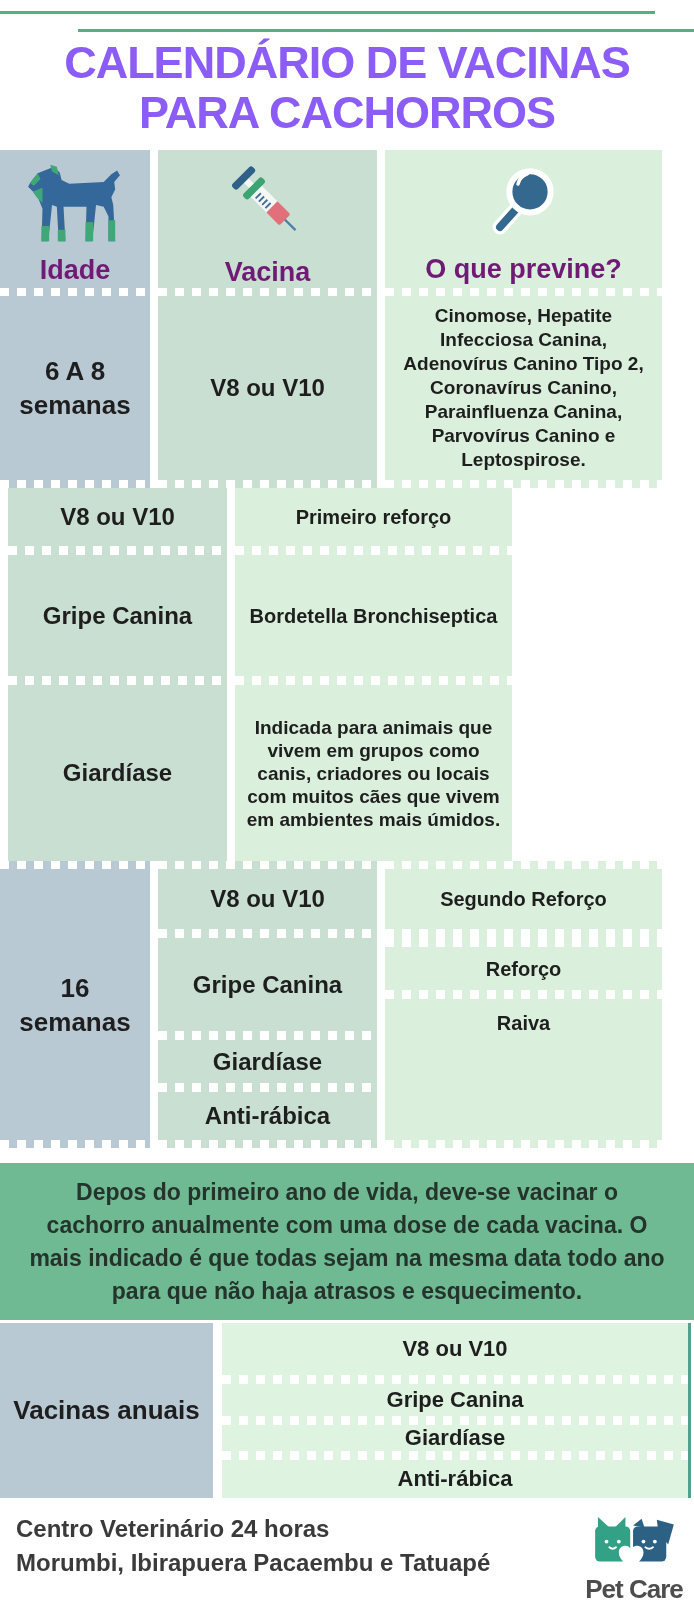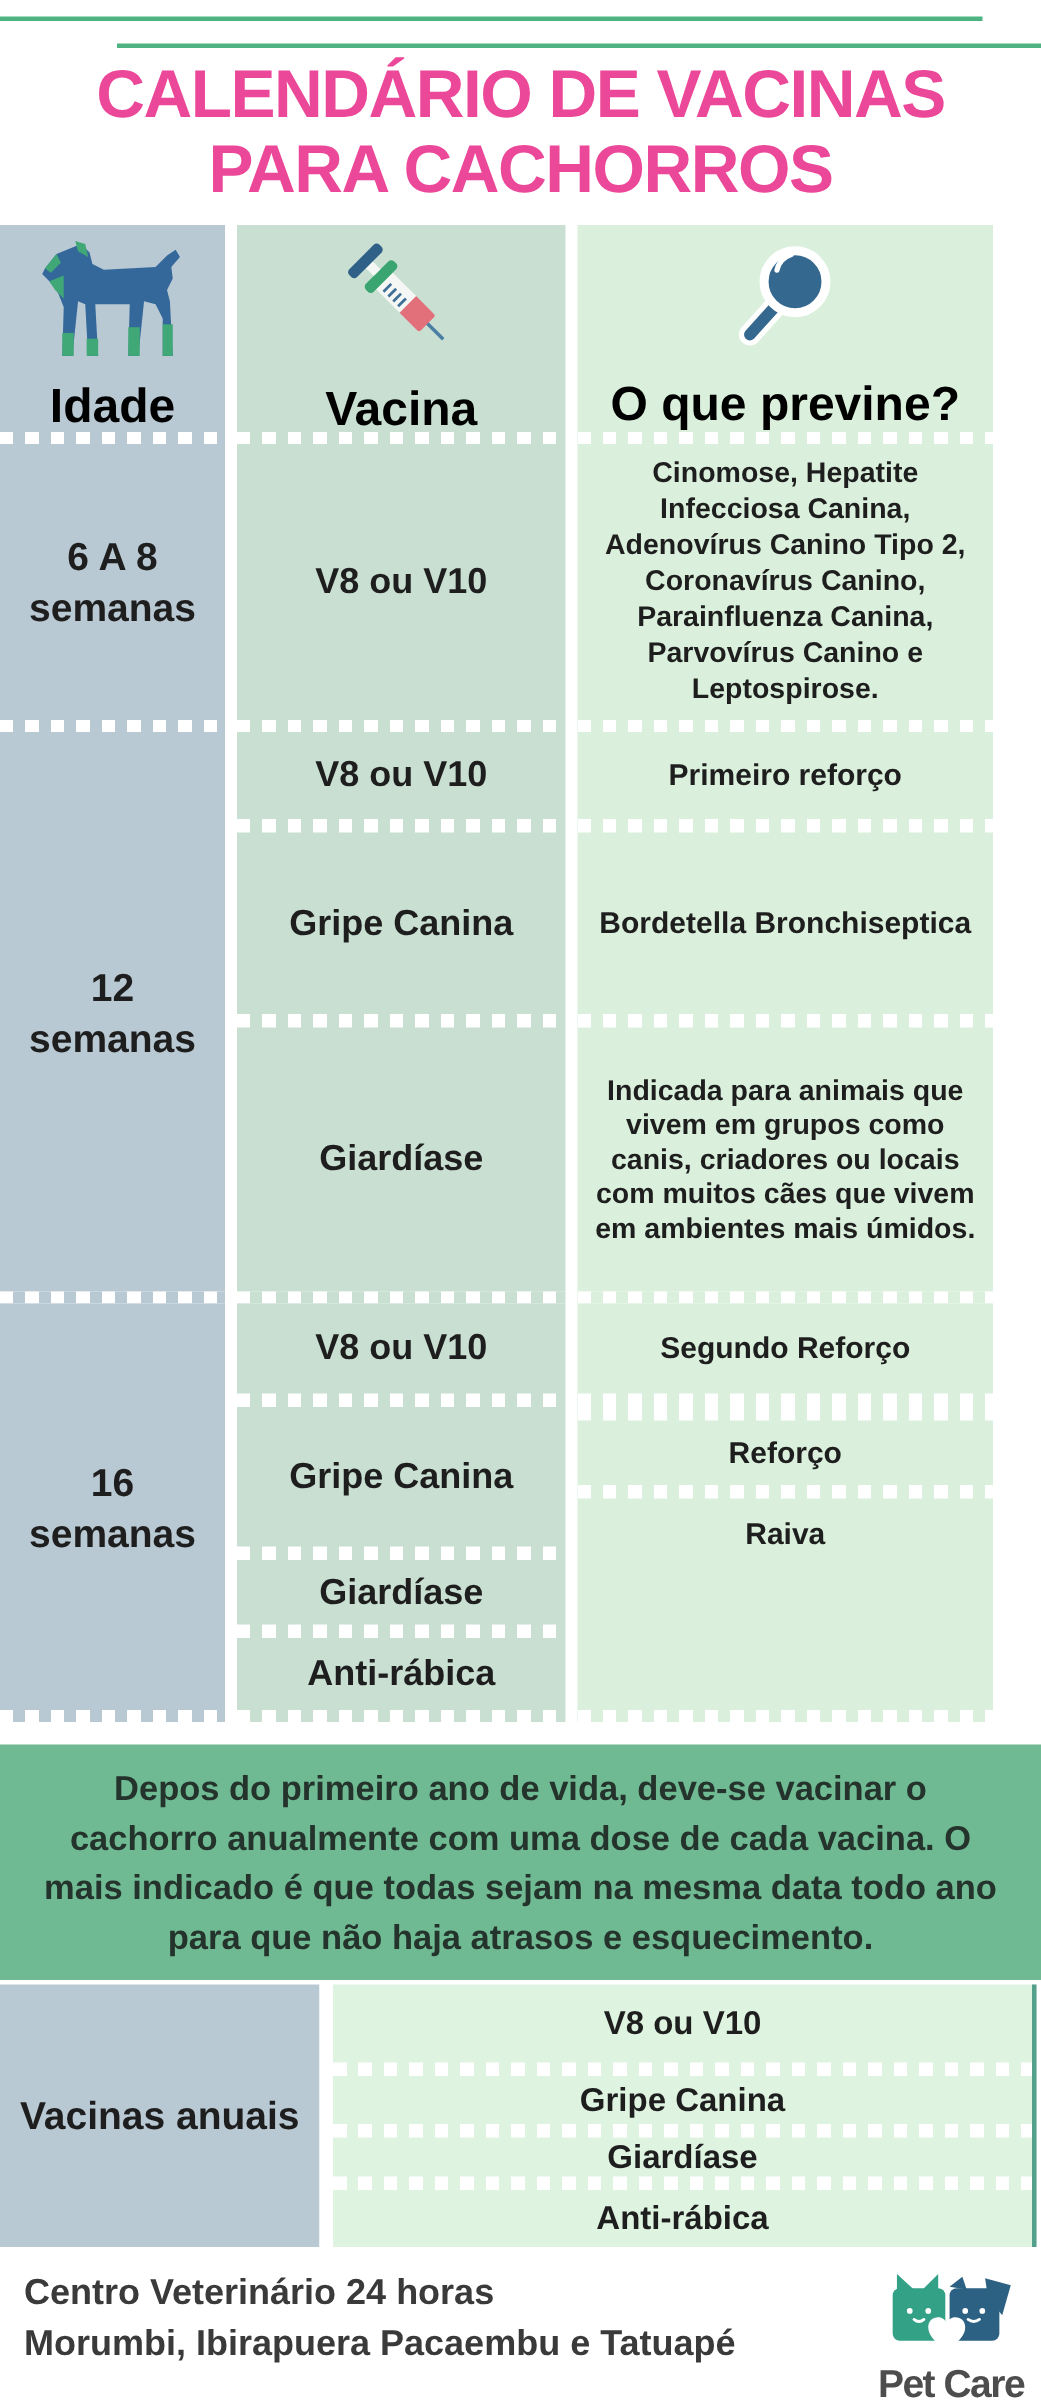--- a/index.html
+++ b/index.html
@@ -5,32 +5,32 @@
   html,body{margin:0;padding:0;background:#ffffff;}
   body{width:694px;font-family:"Liberation Sans",sans-serif;color:#1e1e1e;}
   .page{position:relative;width:694px;height:1600px;overflow:hidden;background:#fff;}
 
   
   .title-area{position:relative;height:150px;}
   .rule{position:absolute;height:3px;background:#4db381;}
   .rule1{top:11px;left:0;width:655px;}
   .rule2{top:29px;left:78px;width:616px;}
   .ptitle{padding-top:38px;text-align:center;font-weight:bold;
-          font-size:45px;line-height:50px;color:#ec4899;letter-spacing:-1px;}
+          font-size:45px;line-height:50px;color:#8b5cf6;letter-spacing:-1px;}
 
   
   .band{display:flex;}
   .cell{box-sizing:border-box;display:flex;flex-direction:column;
         align-items:center;justify-content:center;text-align:center;}
   .c1{width:150px;background:#b9c9d3;}
   .c2{width:219px;margin-left:8px;background:#c8dfd2;}
   .c3{width:277px;margin-left:8px;background:#daf0dc;}
   .header-band{height:138px;}
   .hcell .hicon{margin-top:6px;}
-  .hlabel{font-size:32px;font-weight:bold;color:#000000;margin-top:4px;}
+  .hlabel{font-size:27px;font-weight:bold;color:#701a75;margin-top:4px;}
 
   .g1{height:184px;}
   .g2{height:373px;}
   .g3{height:271px;}
 
   .stack{display:flex;flex-direction:column;align-items:stretch;justify-content:flex-start;}
   .srow{display:flex;align-items:center;justify-content:center;text-align:center;}
   .h58{height:58px}.h121{height:121px}.h176{height:176px}
   .h60{height:60px}.h93{height:93px}.h43{height:43px}.h48{height:48px}
 
@@ -149,21 +149,20 @@
     <div class="cell c3 prev-par">Cinomose, Hepatite Infecciosa Canina, Adenovírus Canino Tipo 2, Coronavírus Canino, Parainfluenza Canina, Parvovírus Canino e Leptospirose.</div>
   </div>
 
   <div class="dstrip">
     <div class="seg s1"></div>
       <div class="seg s2"></div>
       <div class="seg s3"></div>
   </div>
 
   <div class="band g2">
-    <div class="cell c1 age">12 semanas</div>
     <div class="cell c2 stack">
       <div class="srow h58 vacc">V8 ou V10</div>
       <div class="dash"></div>
       <div class="srow h121 vacc">Gripe Canina</div>
       <div class="dash"></div>
       <div class="srow h176 vacc">Giardíase</div>
     </div>
     <div class="cell c3 stack">
       <div class="srow h58 prev">Primeiro reforço</div>
       <div class="dash"></div>

